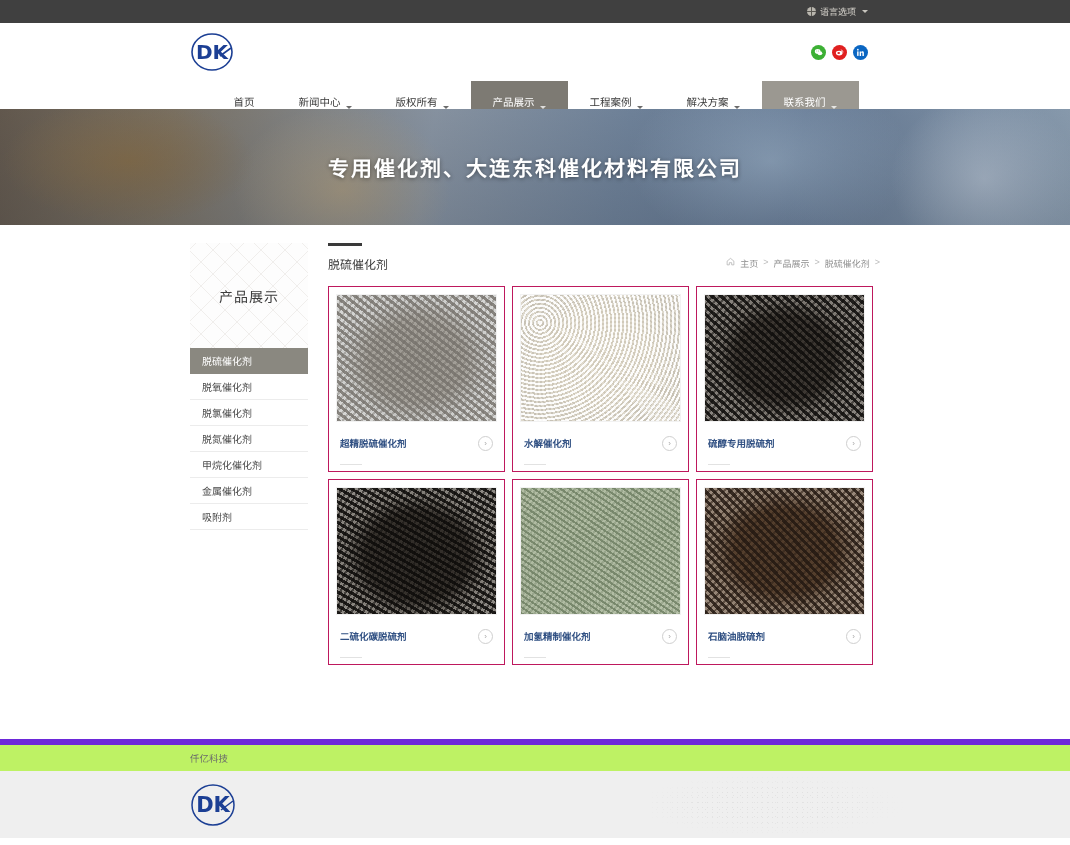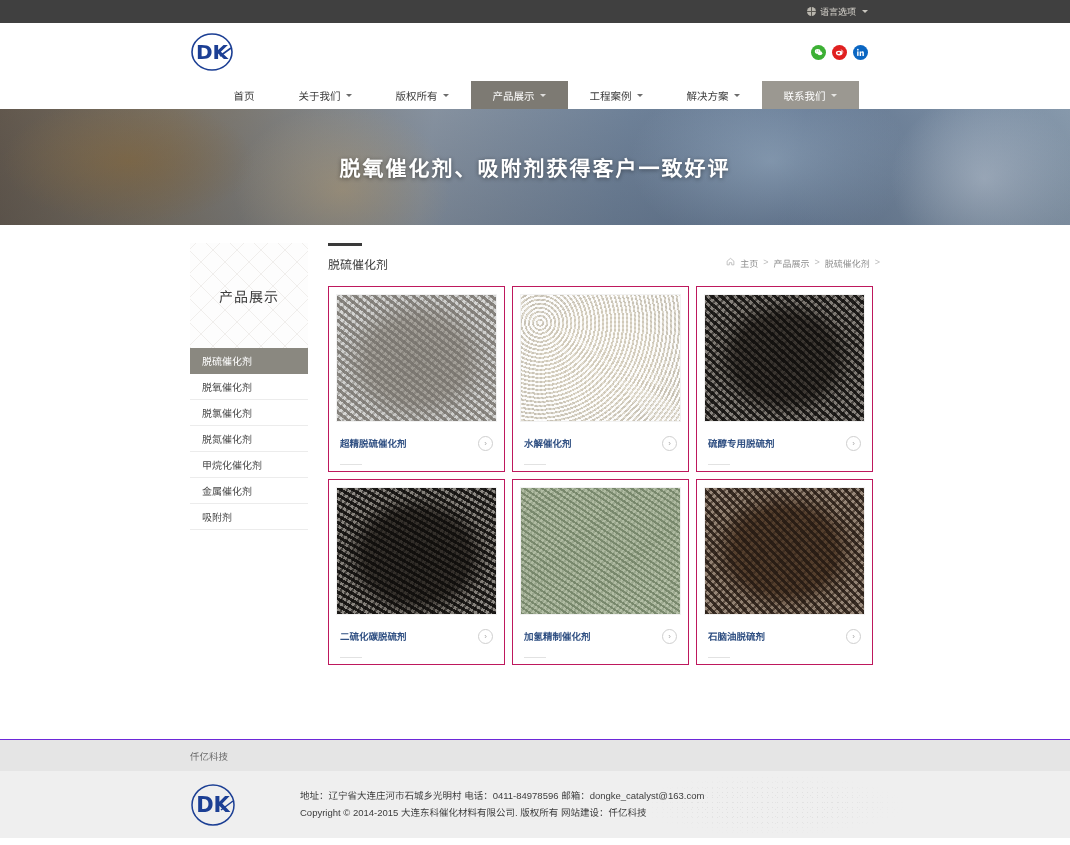--- a/index.html
+++ b/index.html
@@ -53,21 +53,21 @@
   }
   .soc svg{display:block;}
 
   
   .nav{
     height:28px; background:#fff; display:flex; justify-content:center;
     border-bottom:0px solid #e8e8e8;
   }
   .nav-inner{ display:flex; height:100%; }
   .nav-item{
-    display:flex; align-items:center; justify-content:center; gap:5px;
+    display:flex; align-items:flex-end; justify-content:center; gap:5px;
     padding:0 22px; height:100%; font-size:10.5px; color:#3b3b3b; cursor:pointer;
     white-space:nowrap;
   }
   .nav-item.active{ background:#7d7a73; color:#fff;}
   .nav-item.highlight{ background:#9b9891; color:#fff;}
   .nav-caret{
     width:0;height:0;border-left:3px solid transparent;border-right:3px solid transparent;
     border-top:3px solid currentColor; opacity:.75;
   }
 
@@ -176,21 +176,21 @@
   }
   .tex-brown{
     background:
       repeating-linear-gradient(46deg, rgba(40,28,20,.9) 0 3px, rgba(96,72,52,.45) 3px 6px),
       repeating-linear-gradient(-44deg, rgba(30,20,14,.7) 0 2px, rgba(112,86,62,.3) 2px 5px),
       radial-gradient(ellipse 58% 60% at 50% 50%, #2a1d14 0%, #3c2a1d 55%, #cfcbc4 77%, #eceae6 100%);
   }
 
   
   .subfoot{
-    border-top:1px solid #6d28d9; background:#e5e5e5; height:32px;
+    border-top:6px solid #6d28d9; background:#bef264; height:32px;
     display:flex; align-items:center; padding-left:190px; font-size:9.5px; color:#6b6b6b;
     margin-top:74px;
   }
 
   
   .footer{
     height:67px; background:#efefef; position:relative; overflow:hidden;
     display:flex; align-items:center; padding-left:190px;
   }
   .footer-map{
@@ -252,21 +252,21 @@
     </span>
   </div>
 </div>
 
 <div class="nav">
   <div class="nav-inner" id="nav-inner">
       <div class="nav-item">
         <span>首页</span>
       </div>
       <div class="nav-item">
-        <span>关于我们</span>
+        <span>新闻中心</span>
         <span class="nav-caret"></span>
       </div>
       <div class="nav-item">
         <span>版权所有</span>
         <span class="nav-caret"></span>
       </div>
       <div class="nav-item active">
         <span>产品展示</span>
         <span class="nav-caret"></span>
       </div>
@@ -279,21 +279,21 @@
         <span class="nav-caret"></span>
       </div>
       <div class="nav-item highlight">
         <span>联系我们</span>
         <span class="nav-caret"></span>
       </div>
     </div>
 </div>
 
 <div class="banner">
-  <div class="banner-text">脱氧催化剂、吸附剂获得客户一致好评</div>
+  <div class="banner-text">专用催化剂、大连东科催化材料有限公司</div>
 </div>
 
 <div class="page">
   <div class="wrap">
 
     <div class="sidebar">
       <div class="sidebar-head">
         <span>产品展示</span>
       </div>
       <ul class="side-list" id="side-list">
@@ -411,24 +411,20 @@
   <span>仟亿科技</span>
 </div>
 
 <div class="footer">
   <div class="footer-map"></div>
   <svg class="footer-logo" viewBox="0 0 48 46">
     <ellipse cx="23" cy="23" rx="21" ry="20" fill="none" stroke="#1c3f94" stroke-width="1.5"></ellipse>
     <text x="23" y="30" font-family="DejaVu Sans, sans-serif" font-size="21" font-weight="bold" fill="#1c3f94" text-anchor="middle">DK</text>
     <path d="M31 28 L43 19" stroke="#1c3f94" stroke-width="1.5" fill="none"></path>
   </svg>
-  <div class="footer-info">
-    <div>地址：辽宁省大连庄河市石城乡光明村    电话：0411-84978596    邮箱：dongke_catalyst@163.com</div>
-    <div class="line2">Copyright © 2014-2015 大连东科催化材料有限公司. 版权所有    网站建设：仟亿科技</div>
-  </div>
 
   <div class="pins">
     
     
     
     
     
   </div>
 </div>
 

